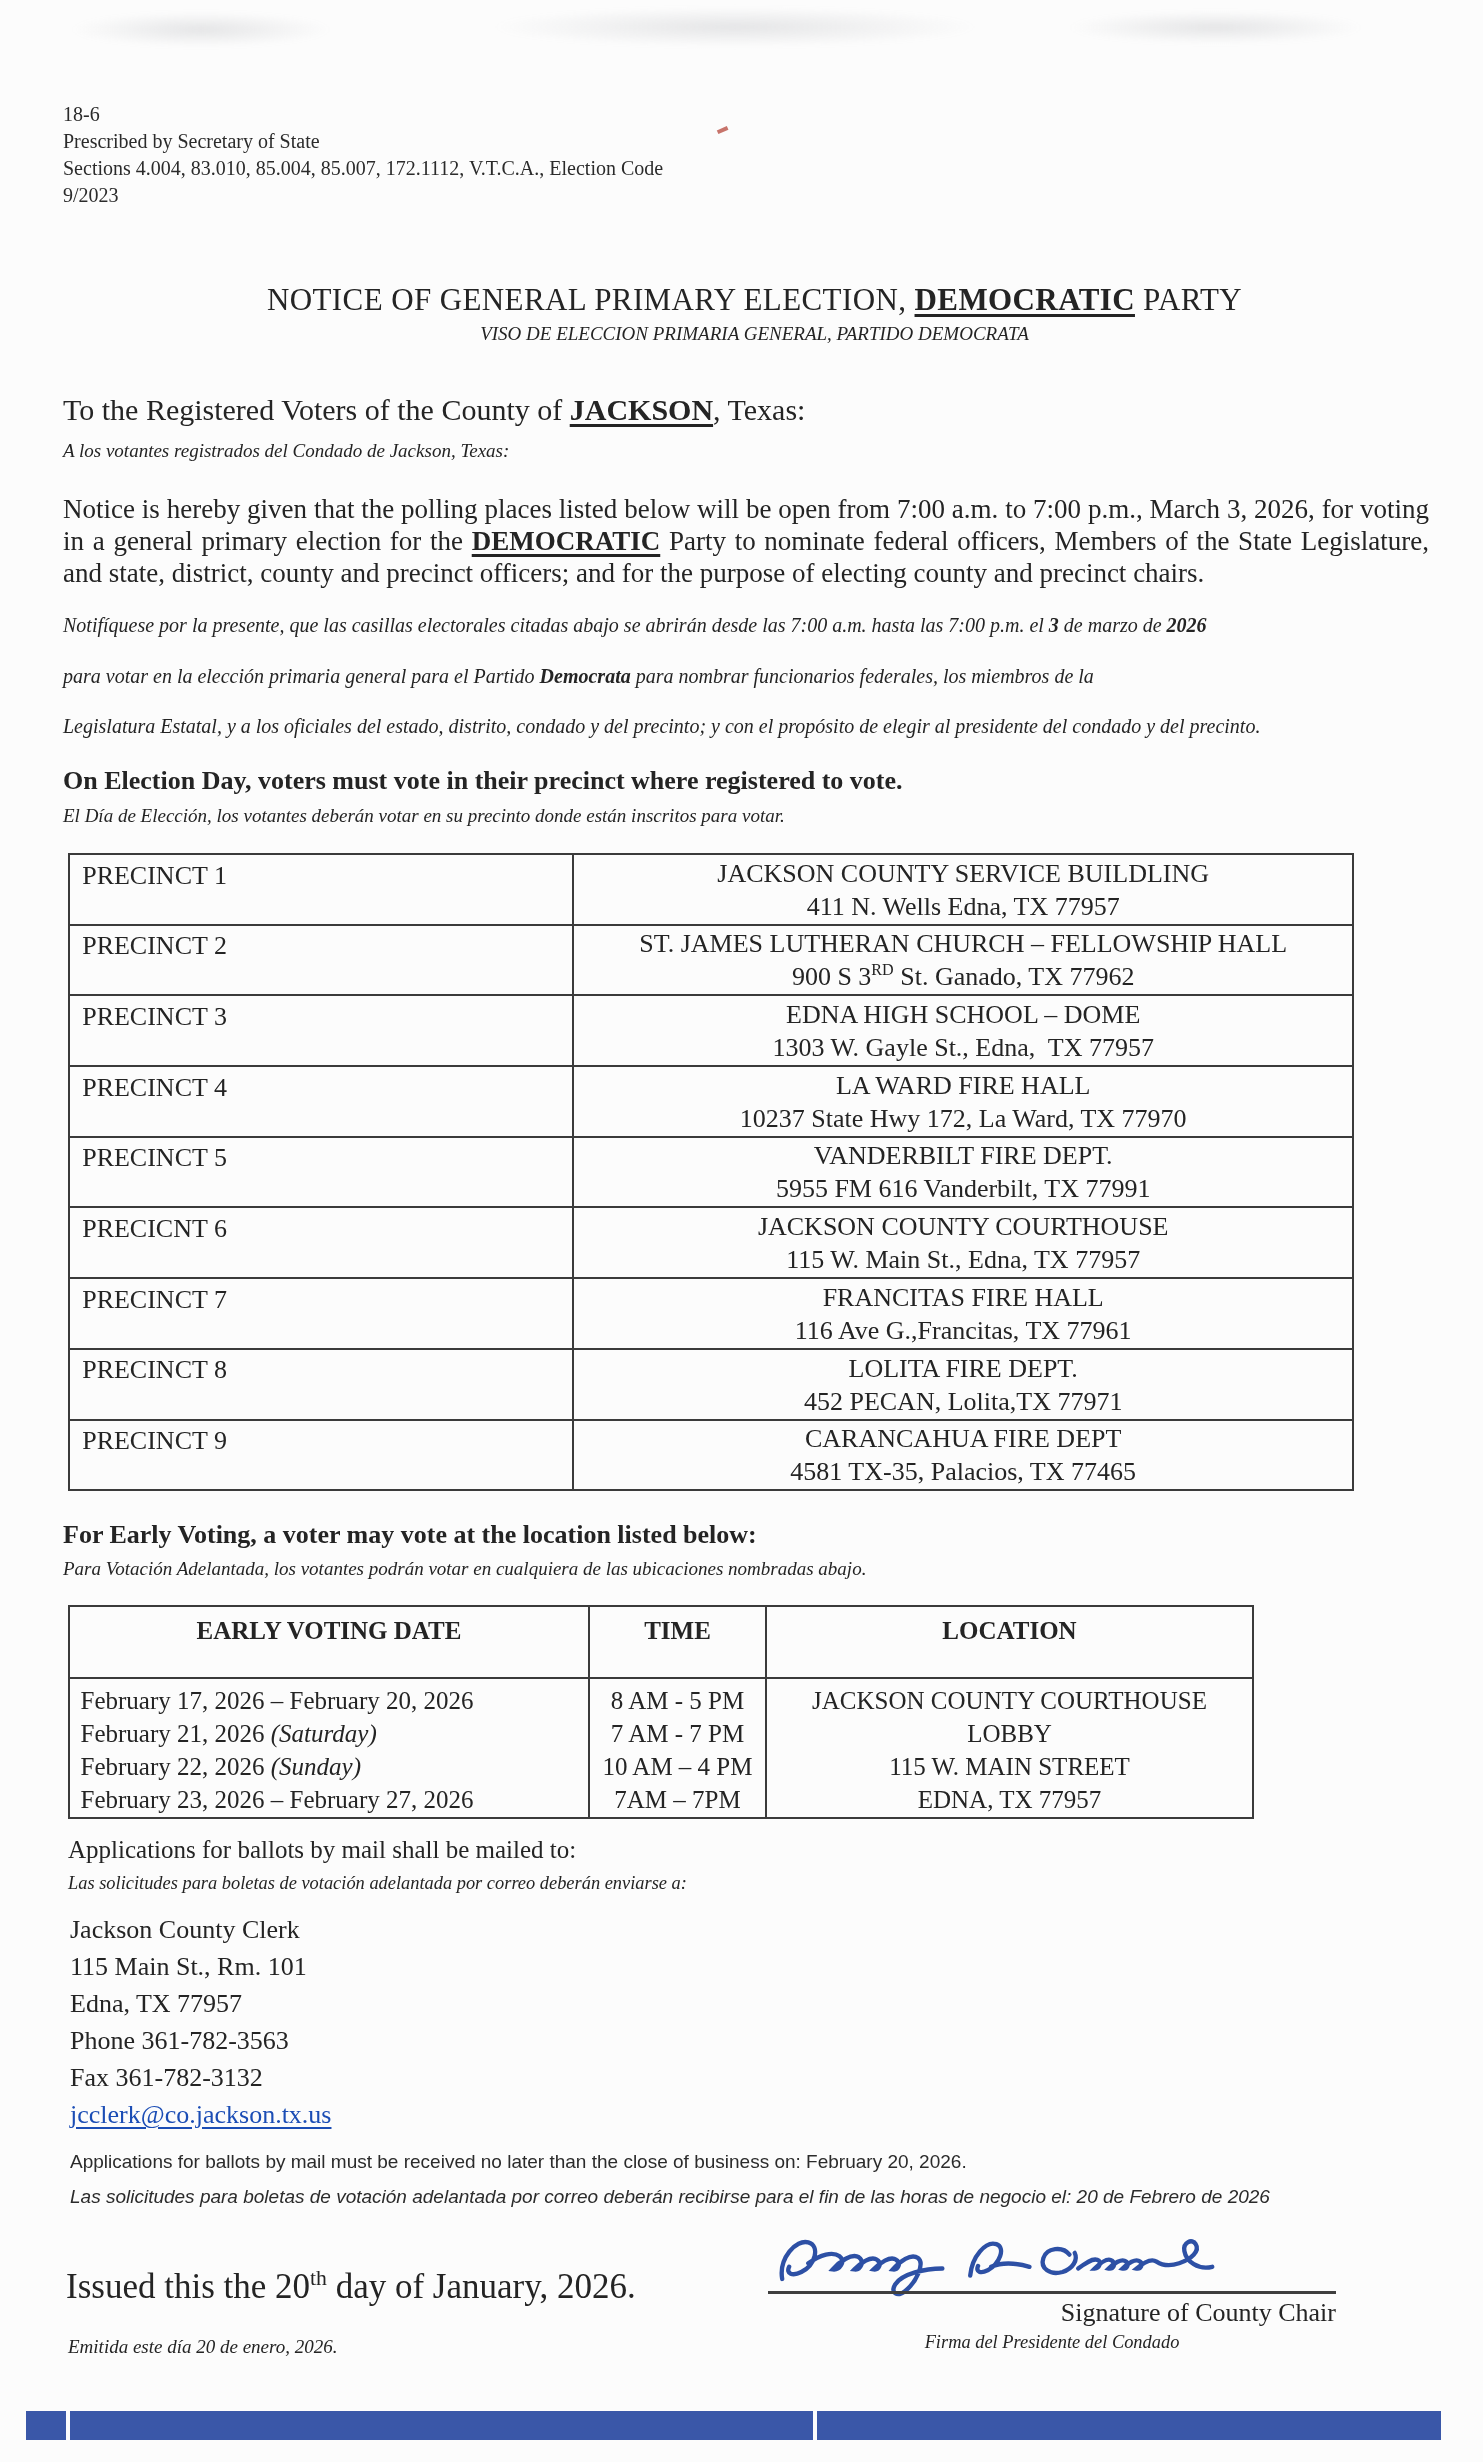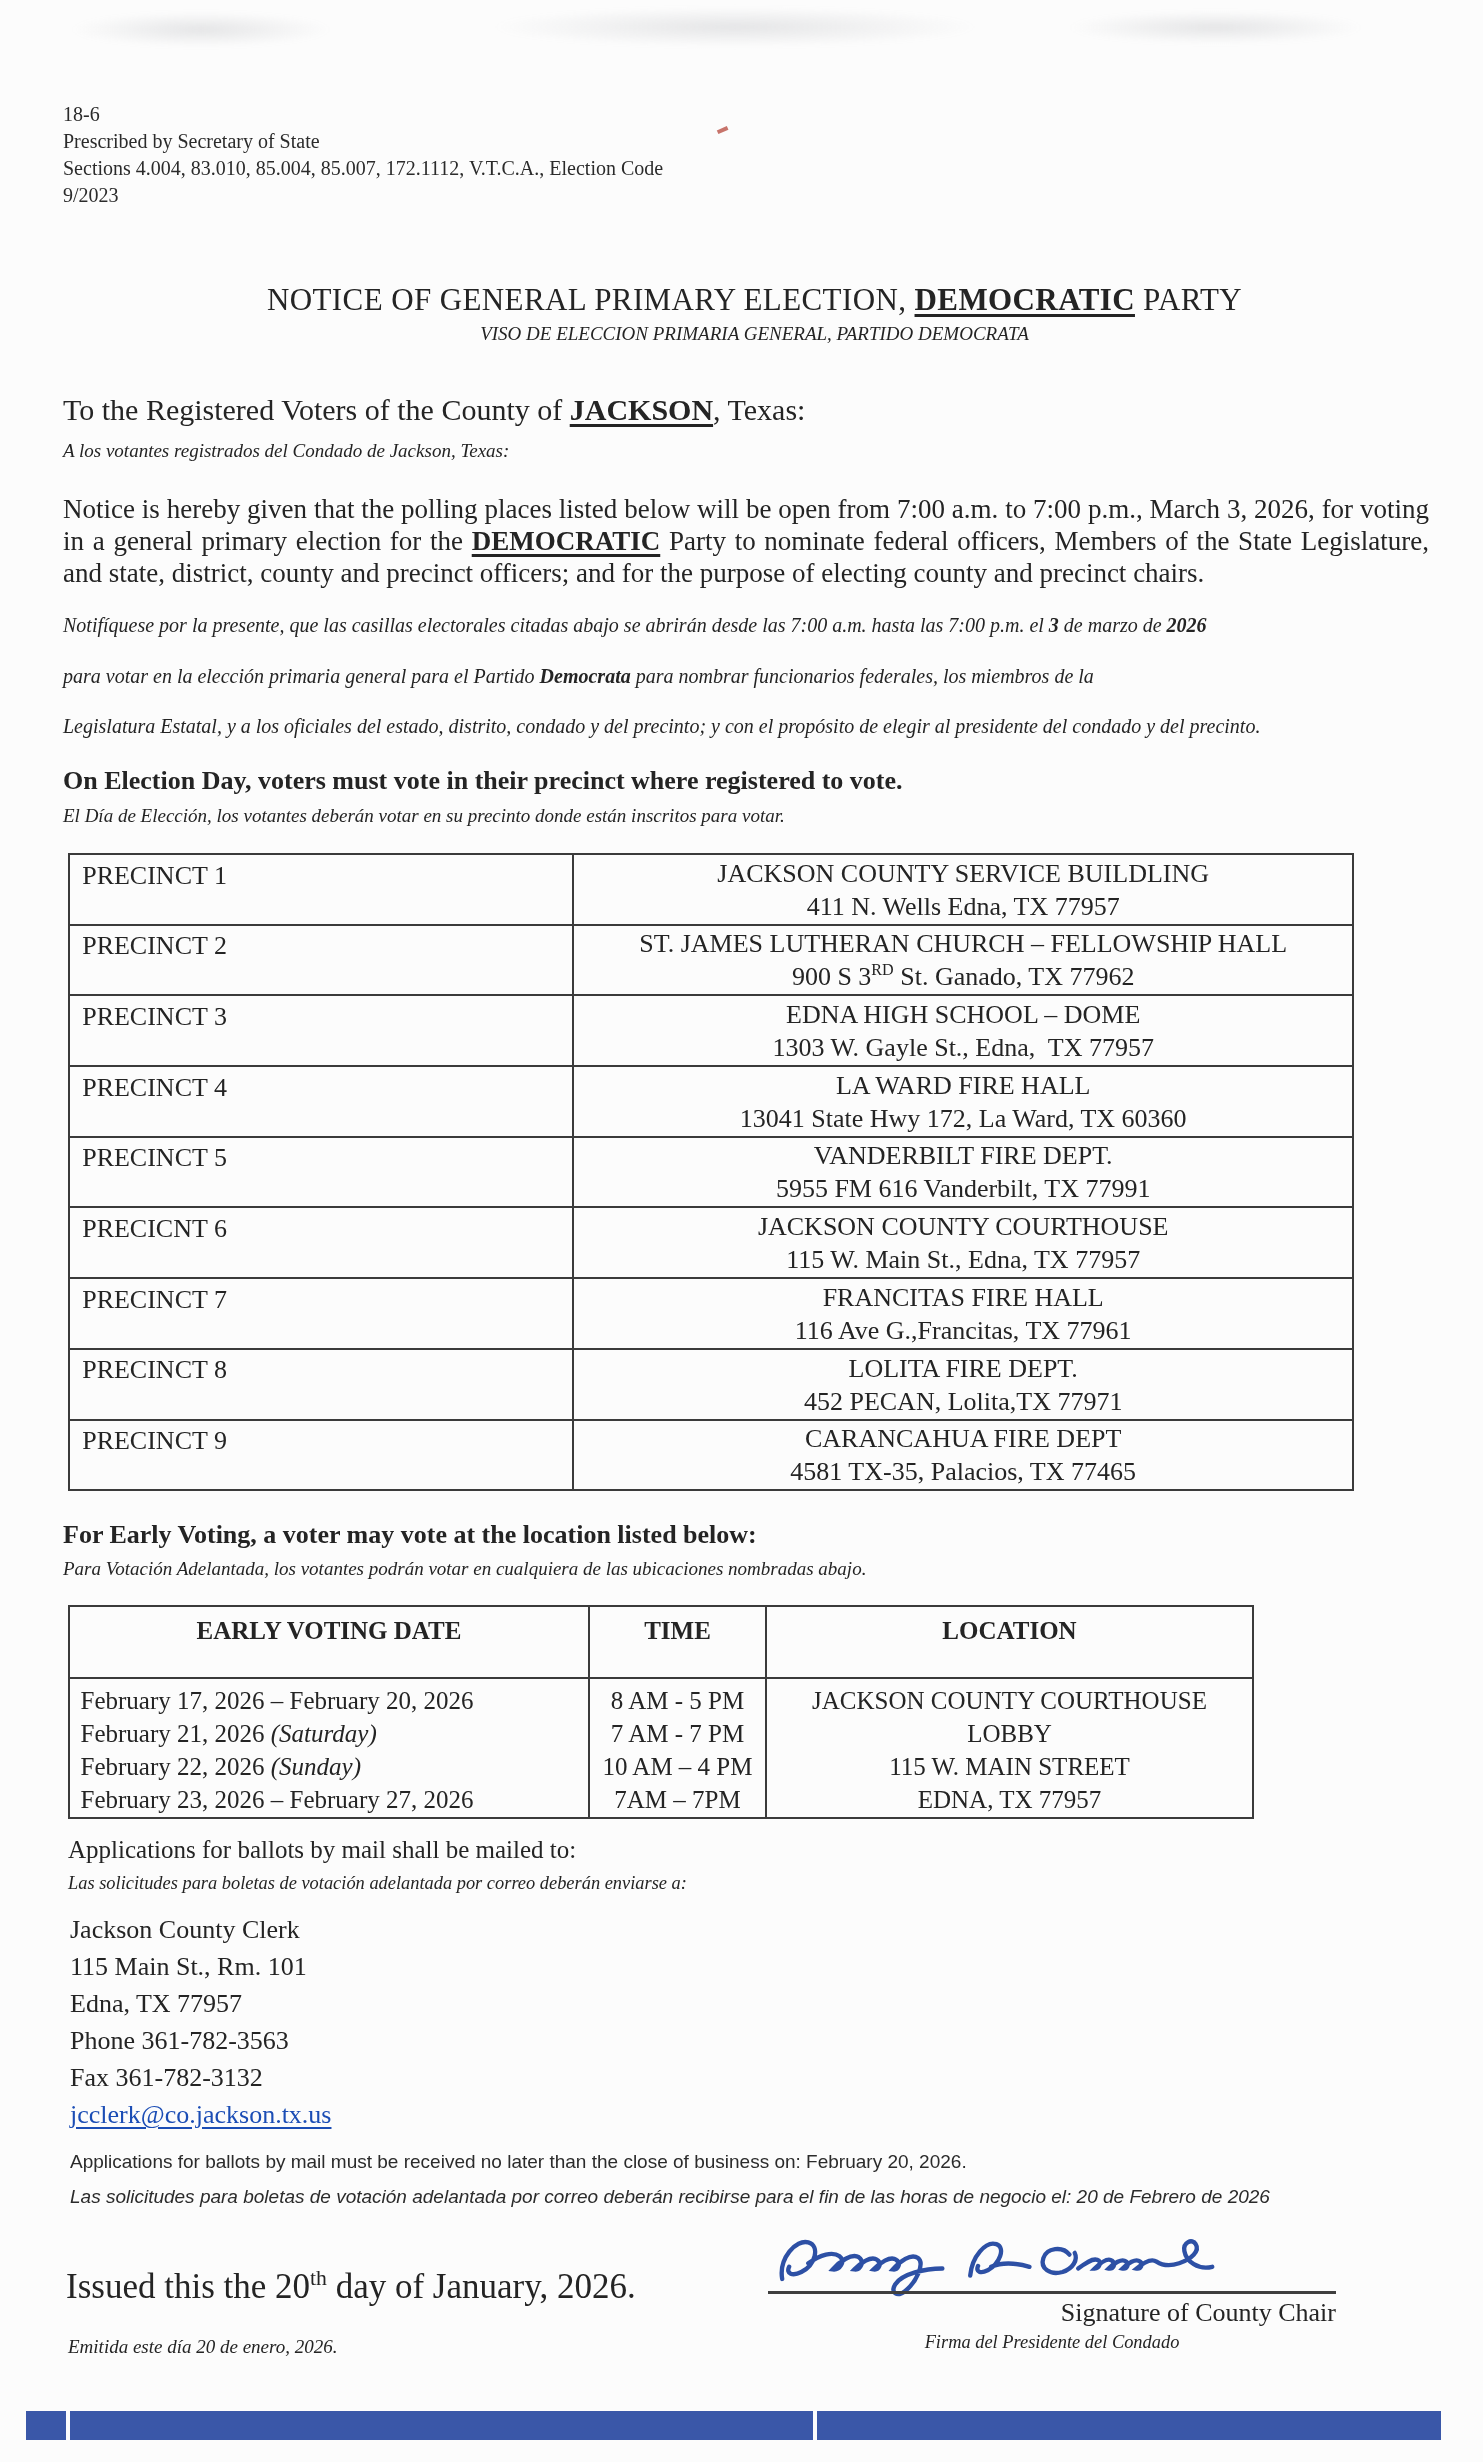--- a/index.html
+++ b/index.html
@@ -112,21 +112,21 @@
       <tr>
         <td class="pname">PRECINCT 2</td>
         <td class="ploc"><div>ST. JAMES LUTHERAN CHURCH – FELLOWSHIP HALL</div><div><span>900 S 3</span><span class="sup">RD</span><span> St. Ganado, TX 77962</span></div></td>
       </tr>
       <tr>
         <td class="pname">PRECINCT 3</td>
         <td class="ploc"><div>EDNA HIGH SCHOOL – DOME</div><div>1303 W. Gayle St., Edna,  TX 77957</div></td>
       </tr>
       <tr>
         <td class="pname">PRECINCT 4</td>
-        <td class="ploc"><div>LA WARD FIRE HALL</div><div>13041 State Hwy 172, La Ward, TX 60360</div></td>
+        <td class="ploc"><div>LA WARD FIRE HALL</div><div>10237 State Hwy 172, La Ward, TX 77970</div></td>
       </tr>
       <tr>
         <td class="pname">PRECINCT 5</td>
         <td class="ploc"><div>VANDERBILT FIRE DEPT.</div><div>5955 FM 616 Vanderbilt, TX 77991</div></td>
       </tr>
       <tr>
         <td class="pname">PRECICNT 6</td>
         <td class="ploc"><div>JACKSON COUNTY COURTHOUSE</div><div>115 W. Main St., Edna, TX 77957</div></td>
       </tr>
       <tr>

